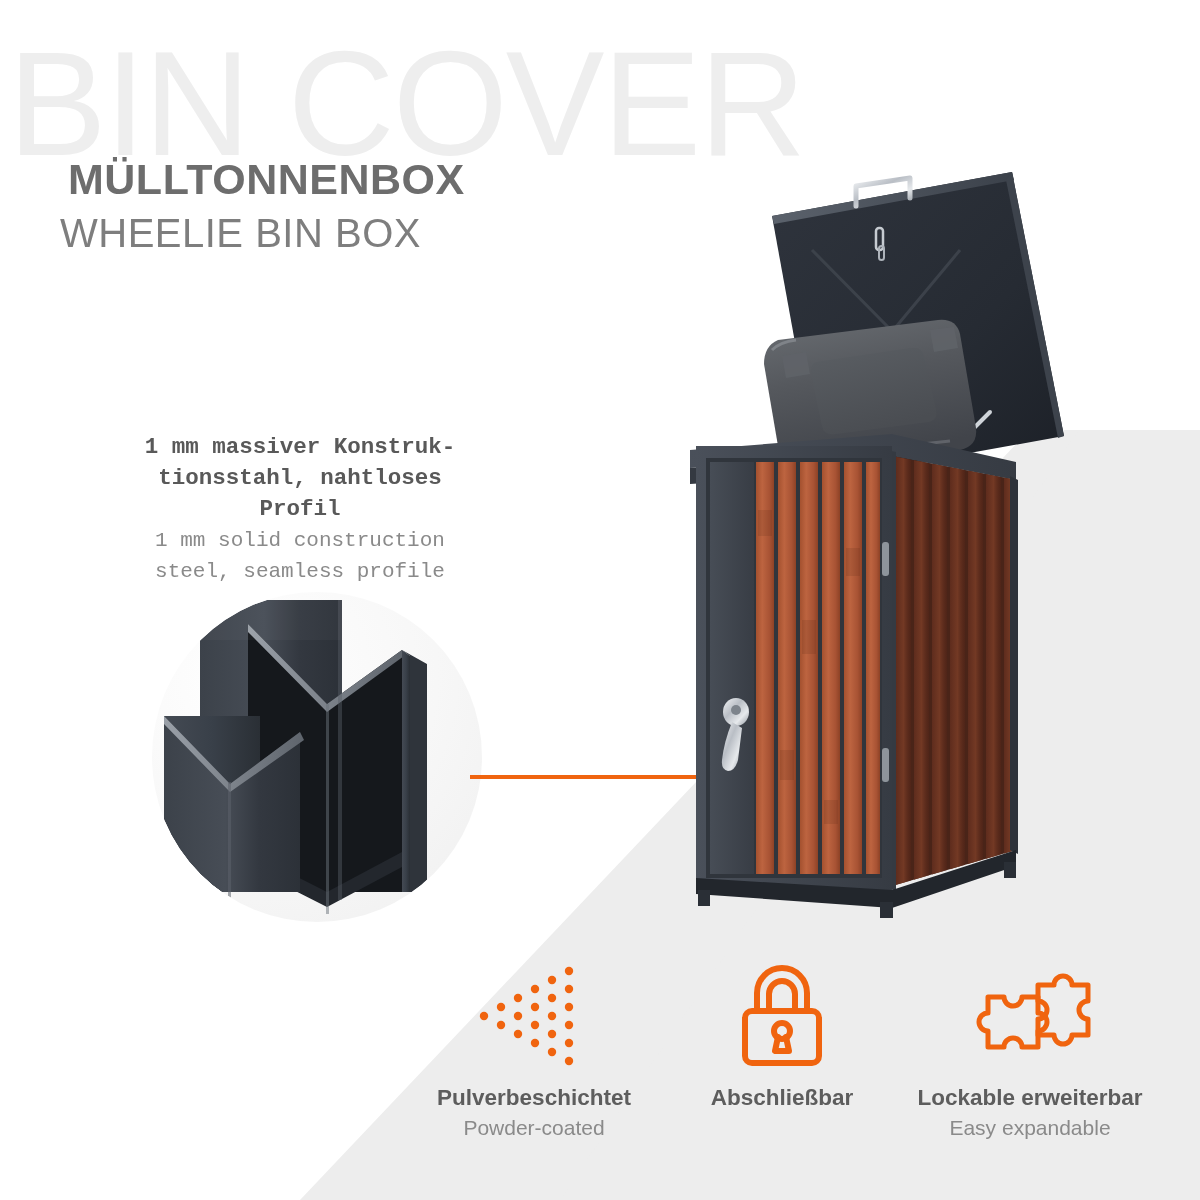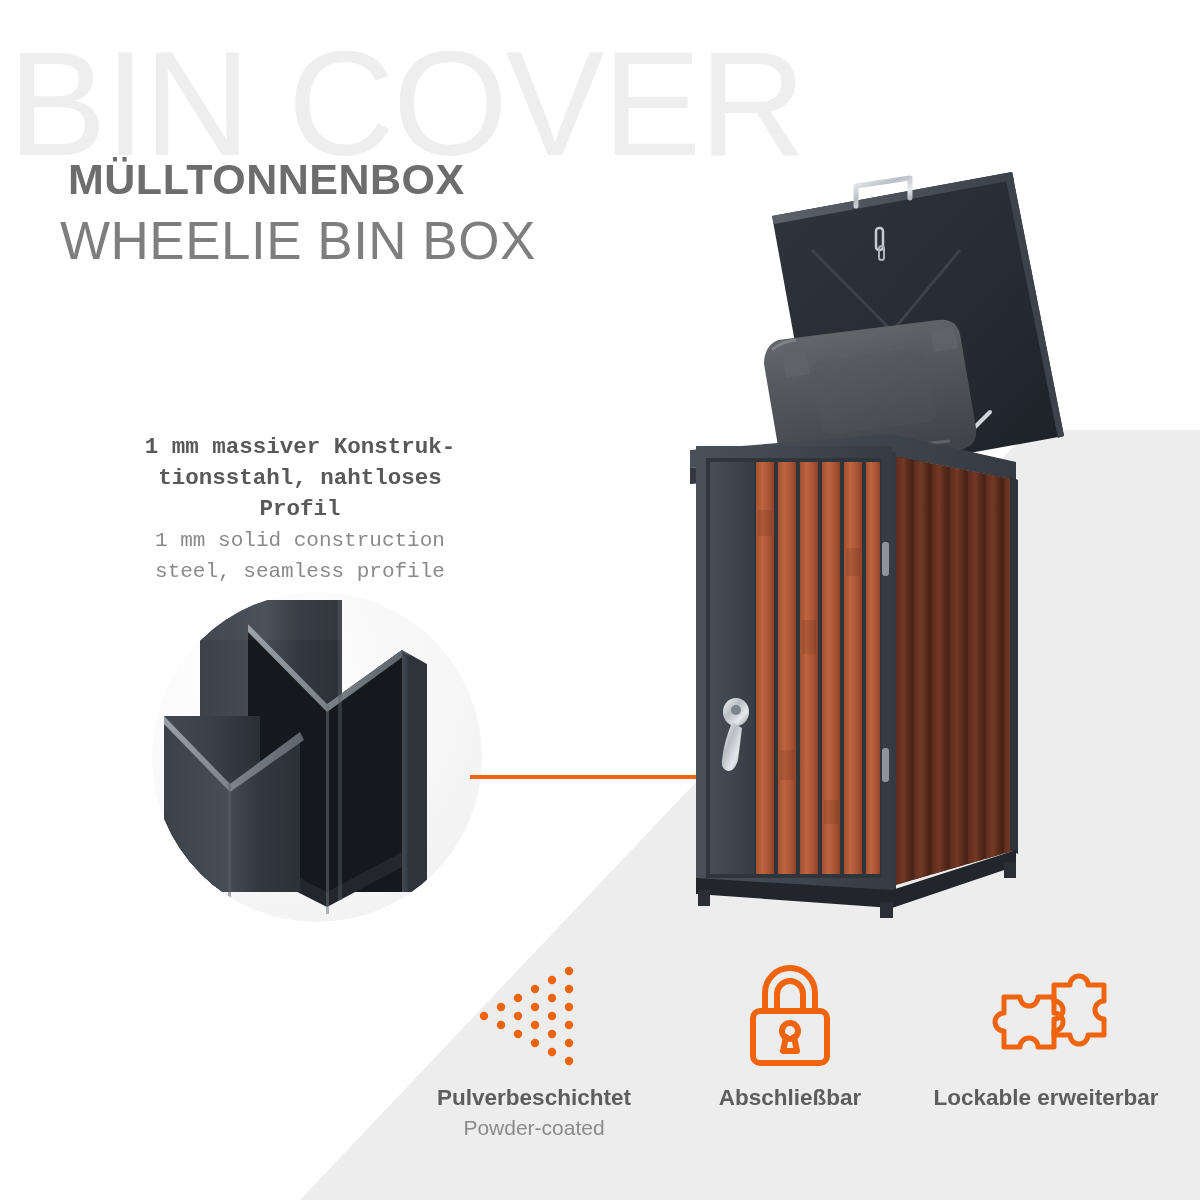--- a/index.html
+++ b/index.html
@@ -42,21 +42,21 @@
   .heading-de {
     font-size: 43px;
     font-weight: bold;
     letter-spacing: 0.5px;
     color: #6d6d6d;
     line-height: 1.08;
     margin: 8px;
     white-space: nowrap;
   }
   .heading-en {
-    font-size: 53px;
+    font-size: 40px;
     font-weight: normal;
     letter-spacing: 0.5px;
     color: #7e7e7e;
     line-height: 1.18;
     margin: 0;
     white-space: nowrap;
   }
 
   
   .feature-caption {
@@ -122,21 +122,20 @@
     height: 790px;
   }
 
   
   .features {
     position: absolute;
     left: 410px;
     top: 960px;
     width: 760px;
     display: flex;
-    justify-content: space-between;
     align-items: flex-start;
   }
   .feature {
     width: 248px;
     text-align: center;
   }
   .feature .icon-wrap {
     height: 112px;
     display: flex;
     align-items: center;
@@ -473,17 +472,18 @@
                      H104
                      a9,9 0 0 1 -18,0
                      H70
                      V56
                      a9,9 0 0 0 0,-18
                      Z"></path>
           </g>
         </svg>
       </div>
       <p class="lbl-de">Lockable erweiterbar</p>
+      <p class="lbl-en">Easy expandable</p>
     </div>
 
   </div>
 
 </div>
 
 </body></html>

